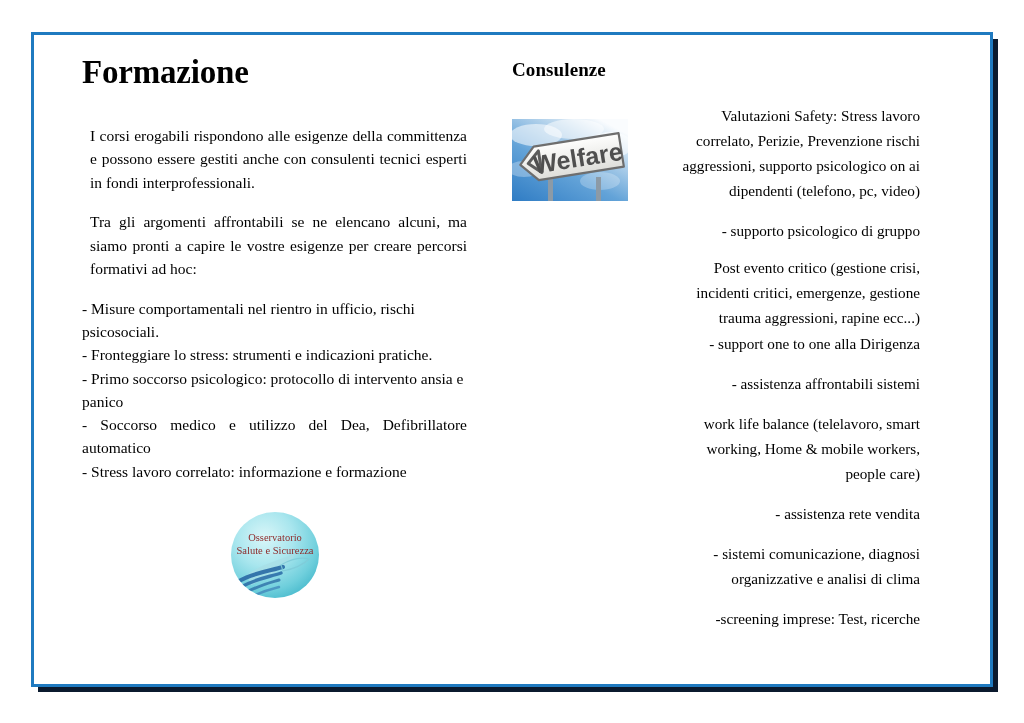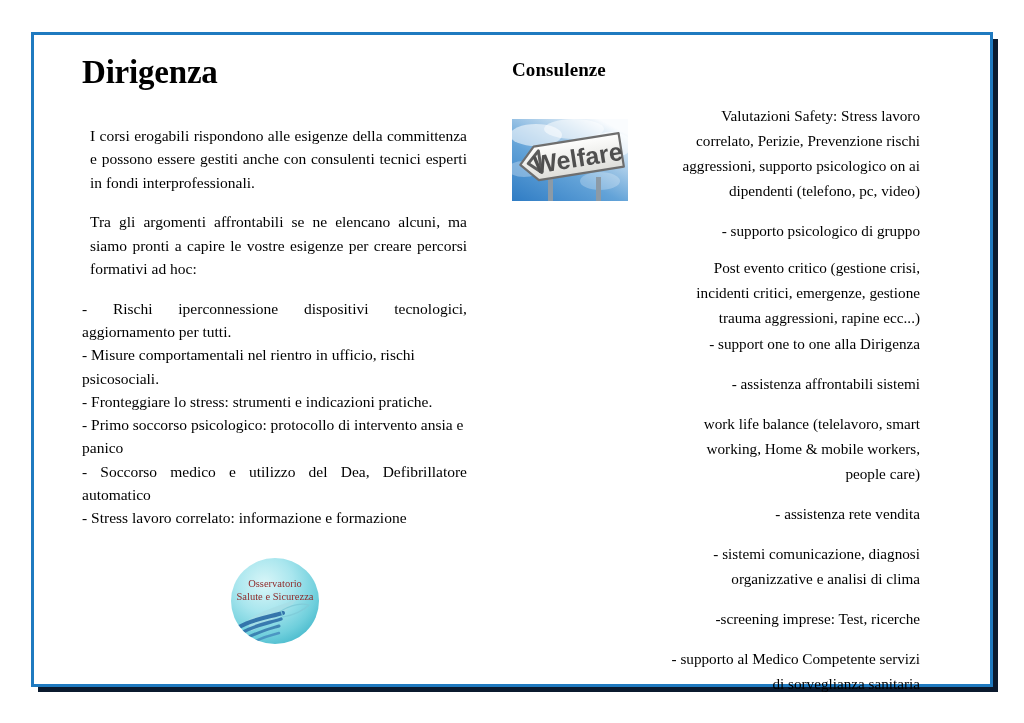--- a/index.html
+++ b/index.html
@@ -131,28 +131,27 @@
   }
 </style>
 </head>
 <body>
 
 <div id="slide-frame">
   <div id="content-area">
 
     <div id="left-column">
 
-      <h1 class="heading-main">Dirigenza</h1>
+      <h1 class="heading-main">Formazione</h1>
 
       <p class="para-justified">I corsi erogabili rispondono alle esigenze della committenza e possono essere gestiti anche con consulenti tecnici esperti in fondi interprofessionali.</p>
 
       <p class="para-justified">Tra gli argomenti affrontabili se ne elencano alcuni, ma siamo pronti a capire le vostre esigenze per creare percorsi formativi ad hoc:</p>
 
       <ul id="bullet-list">
-        <li>-  Rischi iperconnessione dispositivi tecnologici, aggiornamento per tutti.</li>
         <li class="no-justify">- Misure comportamentali nel rientro in ufficio, rischi psicosociali.</li>
         <li>-  Fronteggiare lo stress: strumenti e indicazioni pratiche.</li>
         <li class="no-justify">- Primo soccorso psicologico: protocollo di intervento ansia e panico</li>
         <li>-  Soccorso medico e utilizzo del Dea, Defibrillatore automatico</li>
         <li class="no-justify">- Stress lavoro correlato: informazione e formazione</li>
       </ul>
 
       <div id="logo-wrap">
         <div id="org-logo">
           <svg width="100" height="92" viewBox="0 0 100 92" aria-hidden="true">
@@ -227,19 +226,18 @@
       </div>
 
       <div id="right-text-lower">
         <p class="para-right tight">Post evento critico (gestione crisi, incidenti critici, emergenze, gestione trauma aggressioni, rapine ecc...)</p>
         <p class="para-right">- support one to one alla Dirigenza</p>
         <p class="para-right">- assistenza affrontabili sistemi</p>
         <p class="para-right">work life balance (telelavoro, smart working, Home &amp; mobile workers, people care)</p>
         <p class="para-right">- assistenza rete vendita</p>
         <p class="para-right">- sistemi comunicazione, diagnosi organizzative e analisi di clima</p>
         <p class="para-right">-screening imprese: Test, ricerche</p>
-        <p class="para-right tight">- supporto al Medico Competente servizi di sorveglianza sanitaria</p>
       </div>
 
     </div>
 
   </div>
 </div>
 
 </body></html>

